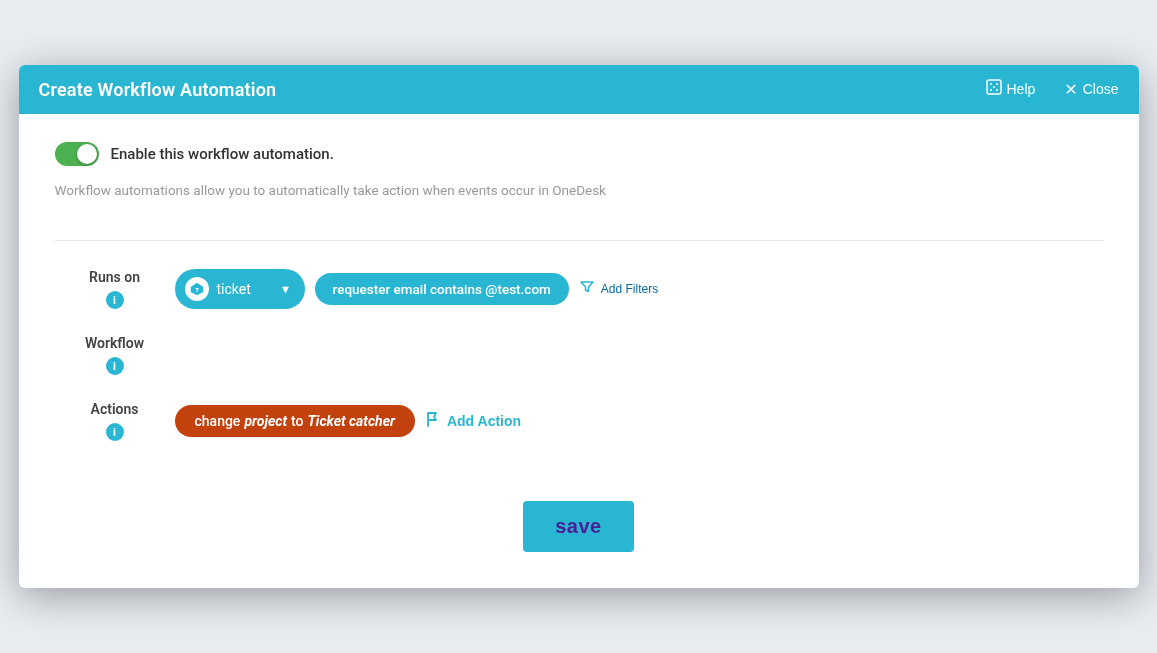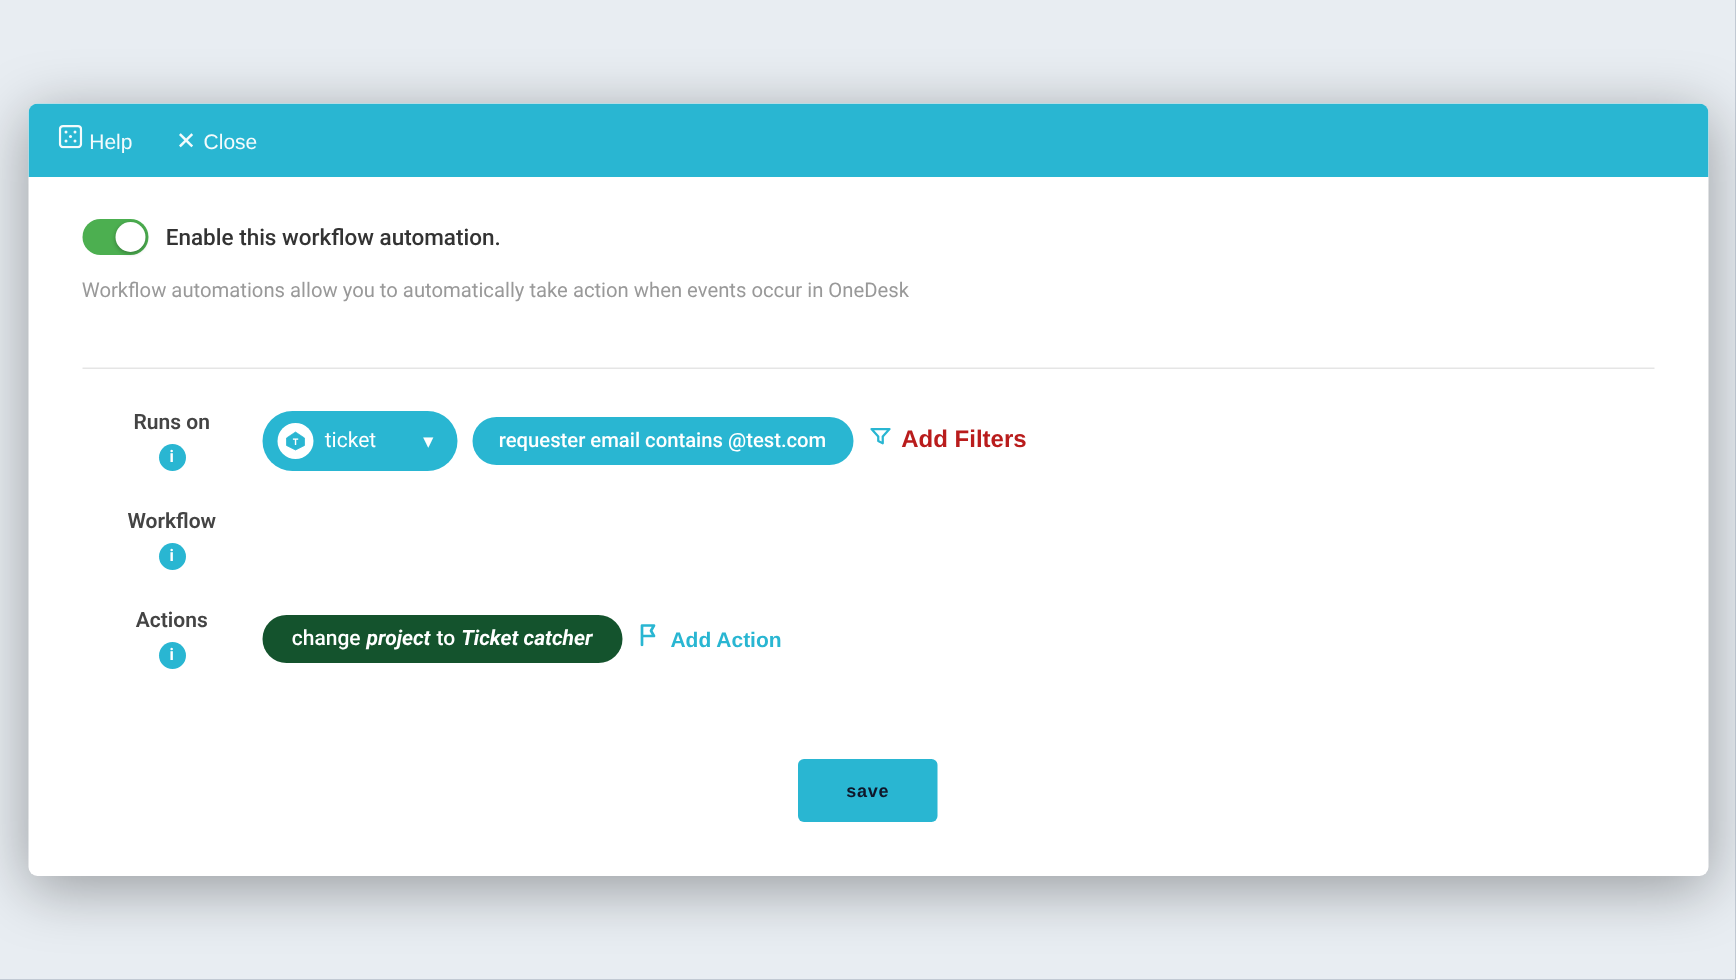--- a/index.html
+++ b/index.html
@@ -188,24 +188,24 @@
       color: #fff;
       font-weight: 400;
     }
     .dropdown-arrow {
       color: #fff;
       font-size: 12px;
     }
     .add-filters-btn {
       background: none;
       border: none;
-      color: #b91c1c;
-      font-size: 16px;
-      cursor: pointer;
-      font-weight: 700;
+      color: #0369a1;
+      font-size: 12px;
+      cursor: pointer;
+      font-weight: 400;
       display: flex;
       align-items: center;
       gap: 6px;
     }
     .filter-icon {
       font-size: 16px;
     }
     
     .trigger-pill {
       background: #f5a623;
@@ -217,21 +217,21 @@
       cursor: pointer;
       display: inline-flex;
       align-items: center;
       gap: 4px;
     }
     .trigger-pill-item {
       font-weight: 700;
     }
     
     .action-pill {
-      background: #14532d;
+      background: #c2410c;
       border-radius: 20px;
       padding: 8px 20px;
       color: #fff;
       font-size: 14px;
       font-weight: 500;
       cursor: pointer;
       display: inline-flex;
       align-items: center;
       gap: 4px;
     }
@@ -254,25 +254,25 @@
       font-size: 16px;
     }
     
     .save-section {
       display: flex;
       justify-content: center;
       padding: 20px 0 16px;
     }
     .save-btn {
       background: #29b6d2;
-      color: #0f172a;
+      color: #4c1d95;
       border: none;
       border-radius: 4px;
       padding: 14px 32px;
-      font-size: 12px;
+      font-size: 20px;
       font-weight: 600;
       cursor: pointer;
       letter-spacing: 0.5px;
       text-transform: lowercase;
     }
     
     .requester-badge {
       background: #29b6d2;
       border-radius: 20px;
       padding: 8px 18px;
@@ -284,20 +284,21 @@
     }
   </style>
 </head>
 <body>
 
 <div class="modal-overlay">
   <div class="bg-content"></div>
   <div class="modal">
 
     <div class="modal-header">
+      <span class="modal-title">Create Workflow Automation</span>
       <div class="modal-header-actions">
         <button class="header-btn">
           <span class="header-icon">
             <svg width="16" height="16" viewBox="0 0 16 16" fill="none">
               <rect x="1" y="1" width="14" height="14" rx="2" stroke="white" stroke-width="1.5"></rect>
               <circle cx="5" cy="5" r="1" fill="white"></circle>
               <circle cx="11" cy="5" r="1" fill="white"></circle>
               <circle cx="5" cy="11" r="1" fill="white"></circle>
               <circle cx="11" cy="11" r="1" fill="white"></circle>
               <circle cx="8" cy="8" r="1" fill="white"></circle>

